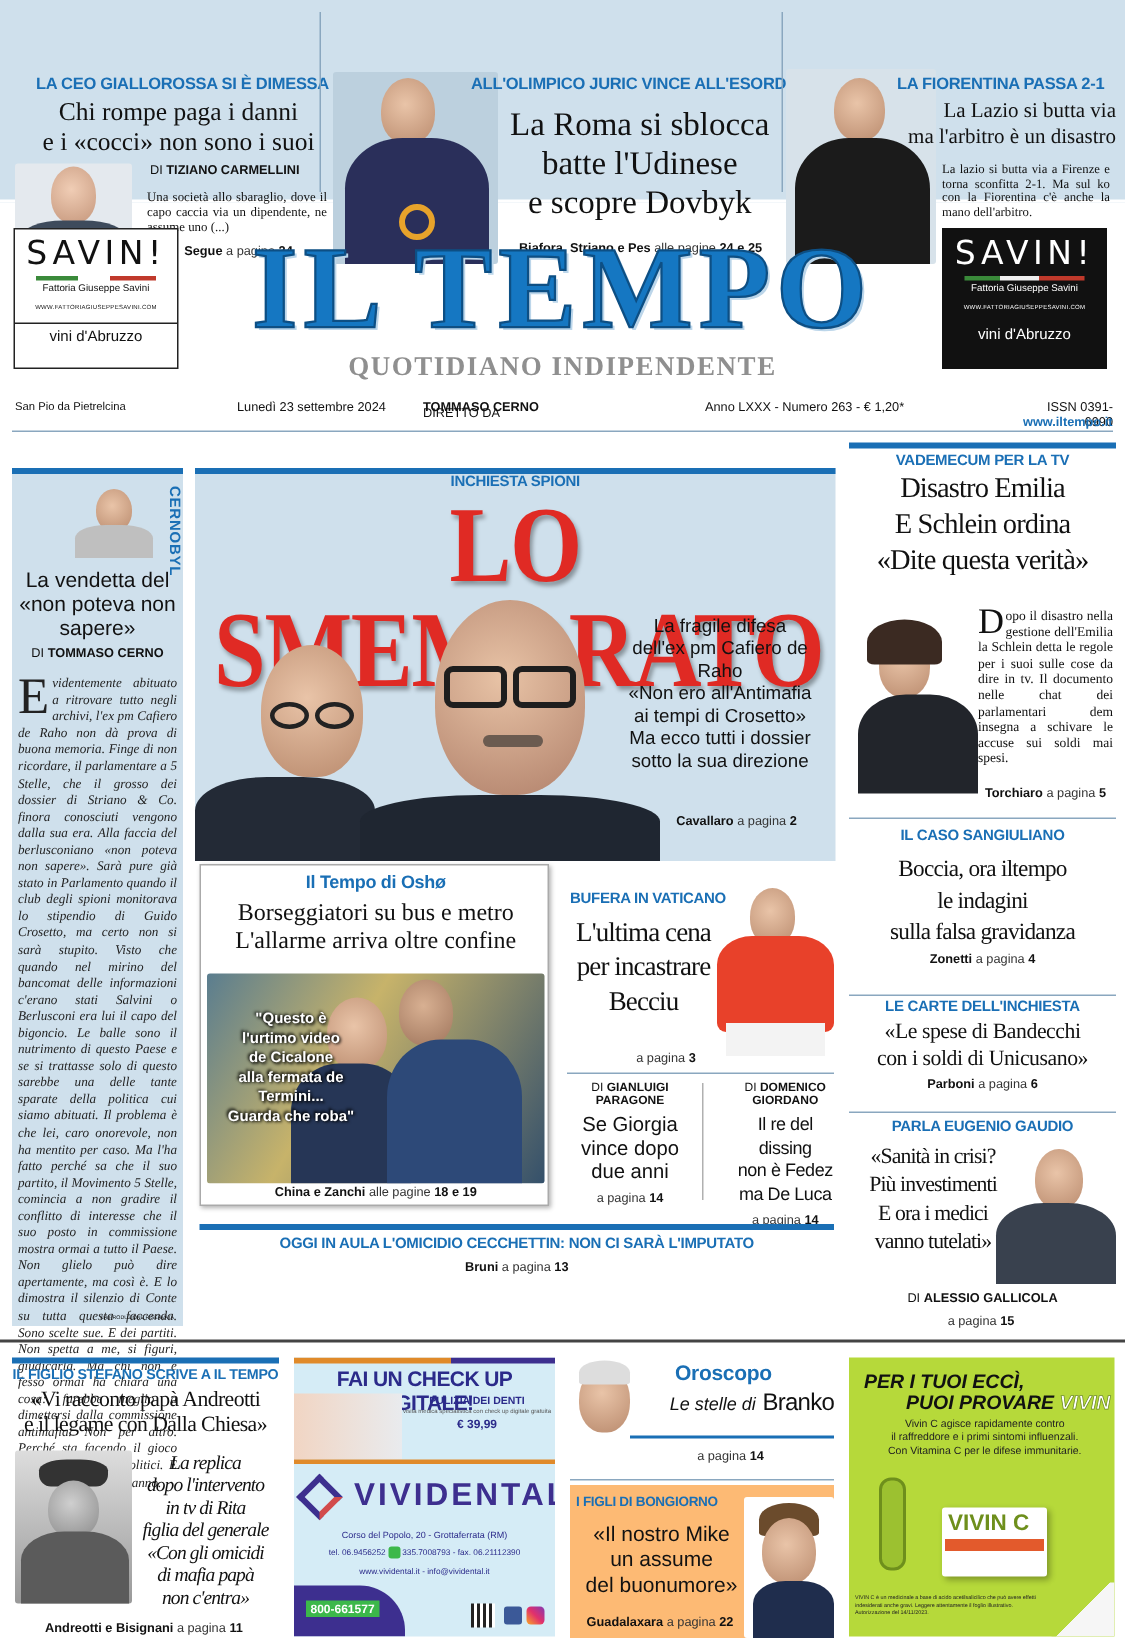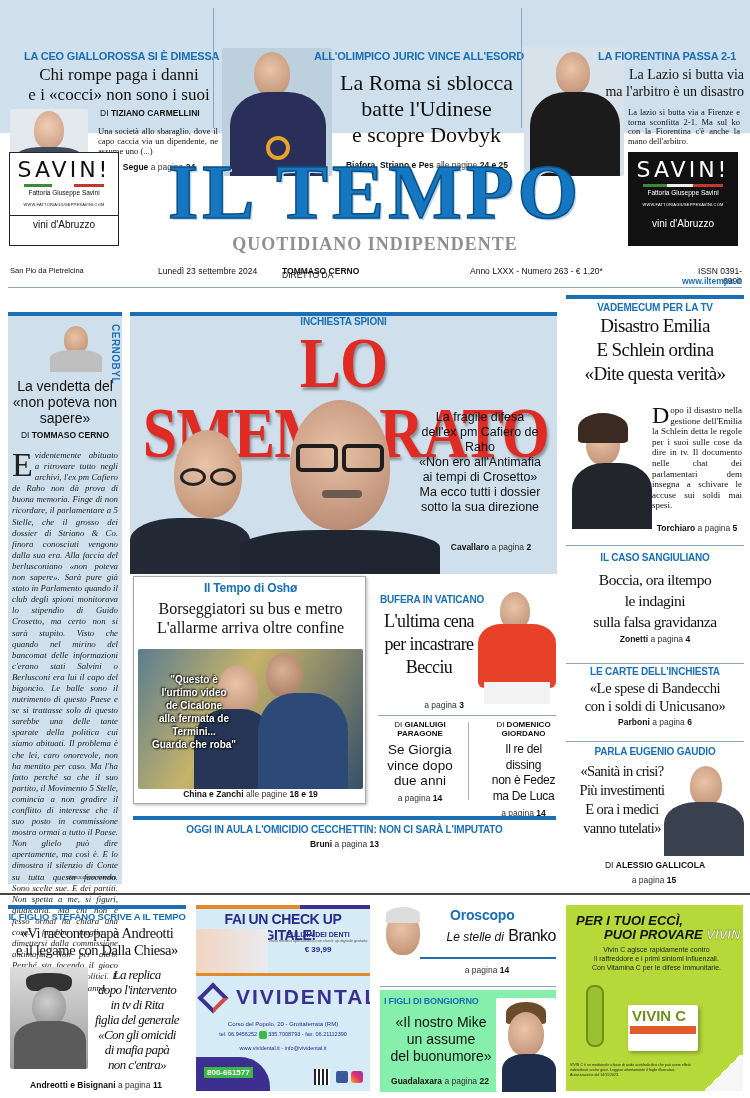--- a/index.html
+++ b/index.html
@@ -386,21 +386,21 @@
     <span style="font-style:italic;font-size:12px;">Le stelle di</span>
     <span style="font-weight:normal;font-size:16px;letter-spacing:-.5px;">Branko</span>
   </div>
   <div style="position:absolute;left:40px;top:52px;width:136px;height:2px;background:#1a6fb5;"></div>
   <div class="ref" style="position:absolute;left:40px;top:60px;width:134px;">
     <span>a pagina</span> <b>14</b>
   </div>
 </div>
 <div class="abs" style="left:380px;top:986px;width:176px;height:1px;background:#8aa7bf;"></div>
 
-<div class="abs" style="left:380px;top:990px;width:176px;height:102px;background:#86efac;">
+<div class="abs" style="left:380px;top:990px;width:176px;height:102px;background:#fdba74;">
   <div class="kicker" style="position:absolute;left:4px;top:6px;font-size:9px;">I FIGLI DI BONGIORNO</div>
   <div style="position:absolute;left:0;top:24px;width:122px;text-align:center;font-size:14px;line-height:17px;">
     <div>«Il nostro Mike</div>
       <div>un assume</div>
       <div>del buonumore»</div>
   </div>
   <div class="photo" style="position:absolute;left:116px;top:8px;width:60px;height:94px;background:#fff;">
     <div style="position:absolute;left:10px;top:4px;width:40px;height:22px;background:#6b4b2c;border-radius:50% 50% 10% 10%;"></div>
     <div class="face" style="left:12px;top:14px;width:36px;height:44px;"></div>
     <div class="suit" style="left:6px;top:56px;width:54px;height:38px;background:#1f2d4d;"></div>

